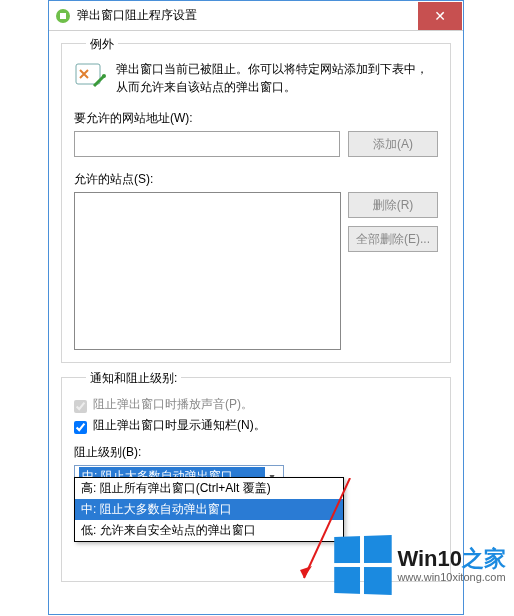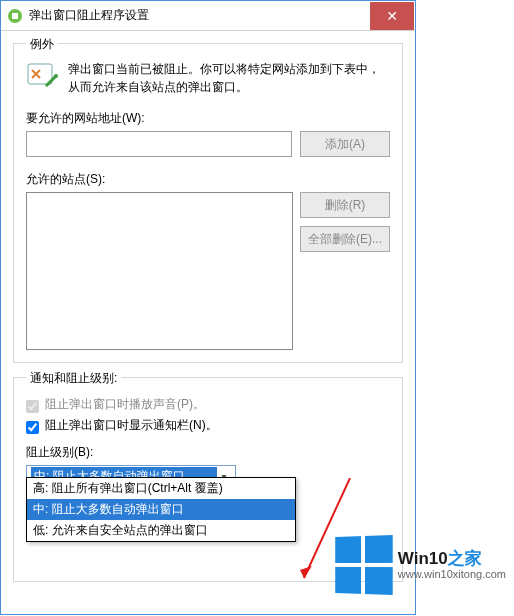--- a/index.html
+++ b/index.html
@@ -11,20 +11,21 @@
     width: 514px;
     height: 616px;
     overflow: hidden;
     position: relative;
   }
   .window {
     border: 1px solid #4a90d9;
     width: 416px;
     height: 615px;
     background: #fff;
+    margin-left: 48px;
   }
   .titlebar {
     height: 30px;
     background: #fff;
     border-bottom: 1px solid #d0d0d0;
     display: flex;
     align-items: center;
     padding-left: 6px;
   }
   .titlebar .app-icon {
@@ -54,21 +55,21 @@
   }
   .group {
     border: 1px solid #d6d6d6;
     padding: 10px 12px 14px 12px;
     position: relative;
     margin-bottom: 14px;
   }
   .group-title {
     position: absolute;
     top: -8px;
-    left: 12px;
+    left: 24px;
     background: #fff;
     padding: 0 4px;
     font-size: 12px;
   }
   .desc-row {
     display: flex;
     align-items: flex-start;
     margin: 6px 0 14px 0;
   }
   .desc-icon {
@@ -205,21 +206,21 @@
     gap: 4px;
     transform: perspective(120px) rotateY(-8deg);
   }
   .win-logo div { background: #1b8ae0; }
   .brand {
     display: flex;
     flex-direction: column;
     line-height: 1;
   }
   .brand-main {
-    font-size: 17px;
+    font-size: 22px;
     font-weight: 600;
     color: #1b1b1b;
   }
   .brand-main .accent { color: #1b8ae0; }
   .brand-sub {
     font-size: 11px;
     color: #666;
     margin-top: 2px;
     text-align: left;
   }

